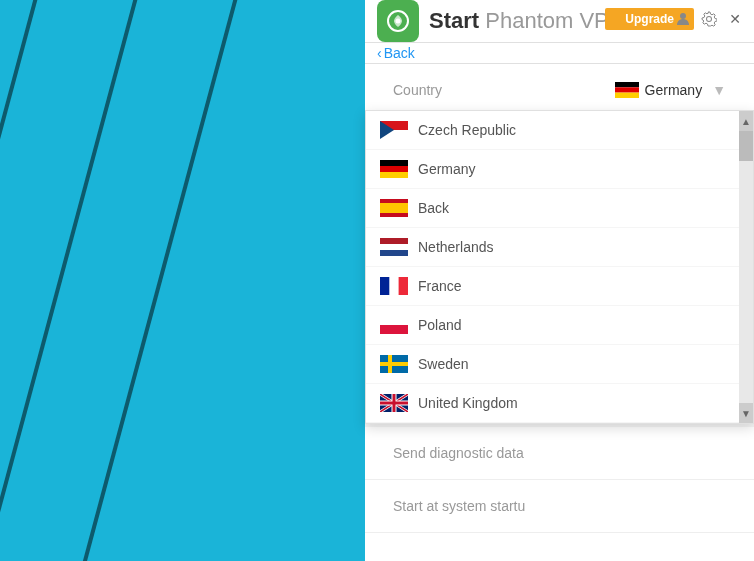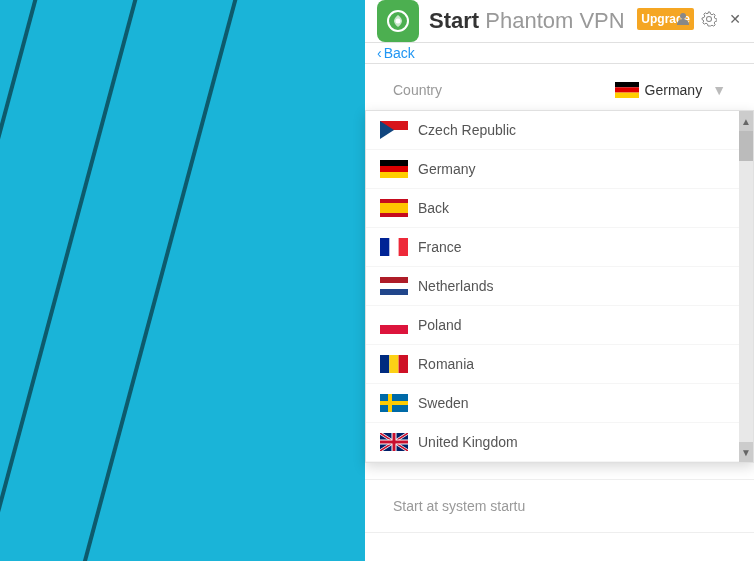--- a/index.html
+++ b/index.html
@@ -64,21 +64,21 @@
       border-bottom: 1px solid #e0e0e0;
     }
 
     .upgrade-btn {
       position: absolute;
       top: 8px;
       right: 60px;
       background: #f5a623;
       color: white;
       border: none;
-      padding: 4px 4px;
+      padding: 4px 20px;
       font-size: 12px;
       font-weight: bold;
       cursor: pointer;
       border-radius: 2px;
     }
 
     .title-bar-icons {
       position: absolute;
       top: 8px;
       right: 8px;
@@ -372,59 +372,49 @@
                 <rect width="28" height="18" fill="#c60b1e"></rect>
                 <rect width="28" height="10" y="4" fill="#ffc400"></rect>
               </svg>
             </div>
             <span>Back</span>
           </div>
 
           <div class="dropdown-item">
             <div class="flag">
               <svg width="28" height="18" viewBox="0 0 28 18">
+                <rect width="28" height="6" fill="#AE1C28"></rect>
+                <rect width="28" height="6" y="6" fill="white"></rect>
+                <rect width="28" height="6" y="12" fill="#21468B"></rect>
+              </svg>
+            </div>
+            <span>Netherlands</span>
+          </div>
+
+          <div class="dropdown-item">
+            <div class="flag">
+              <svg width="28" height="18" viewBox="0 0 28 18">
                 <rect width="28" height="18" fill="#ED2939"></rect>
                 <rect width="18.6" height="18" fill="white"></rect>
                 <rect width="9.3" height="18" fill="#002395"></rect>
               </svg>
             </div>
             <span>France</span>
           </div>
 
           <div class="dropdown-item">
             <div class="flag">
               <svg width="28" height="18" viewBox="0 0 28 18">
-                <rect width="28" height="6" fill="#AE1C28"></rect>
-                <rect width="28" height="6" y="6" fill="white"></rect>
-                <rect width="28" height="6" y="12" fill="#21468B"></rect>
-              </svg>
-            </div>
-            <span>Netherlands</span>
-          </div>
-
-          <div class="dropdown-item">
-            <div class="flag">
-              <svg width="28" height="18" viewBox="0 0 28 18">
                 <rect width="28" height="9" fill="white"></rect>
                 <rect width="28" height="9" y="9" fill="#DC143C"></rect>
               </svg>
             </div>
             <span>Poland</span>
           </div>
 
-          <div class="dropdown-item">
-            <div class="flag">
-              <svg width="28" height="18" viewBox="0 0 28 18">
-                <rect width="9.3" height="18" fill="#002B7F"></rect>
-                <rect width="9.3" height="18" x="9.3" fill="#FCD116"></rect>
-                <rect width="9.4" height="18" x="18.6" fill="#CE1126"></rect>
-              </svg>
-            </div>
-            <span>Romania</span>
-          </div>
 
           <div class="dropdown-item">
             <div class="flag">
               <svg width="28" height="18" viewBox="0 0 28 18">
                 <rect width="28" height="18" fill="#006AA7"></rect>
                 <rect width="28" height="4" y="7" fill="#FECC02"></rect>
                 <rect width="4" height="18" x="8" fill="#FECC02"></rect>
               </svg>
             </div>
             <span>Sweden</span>

